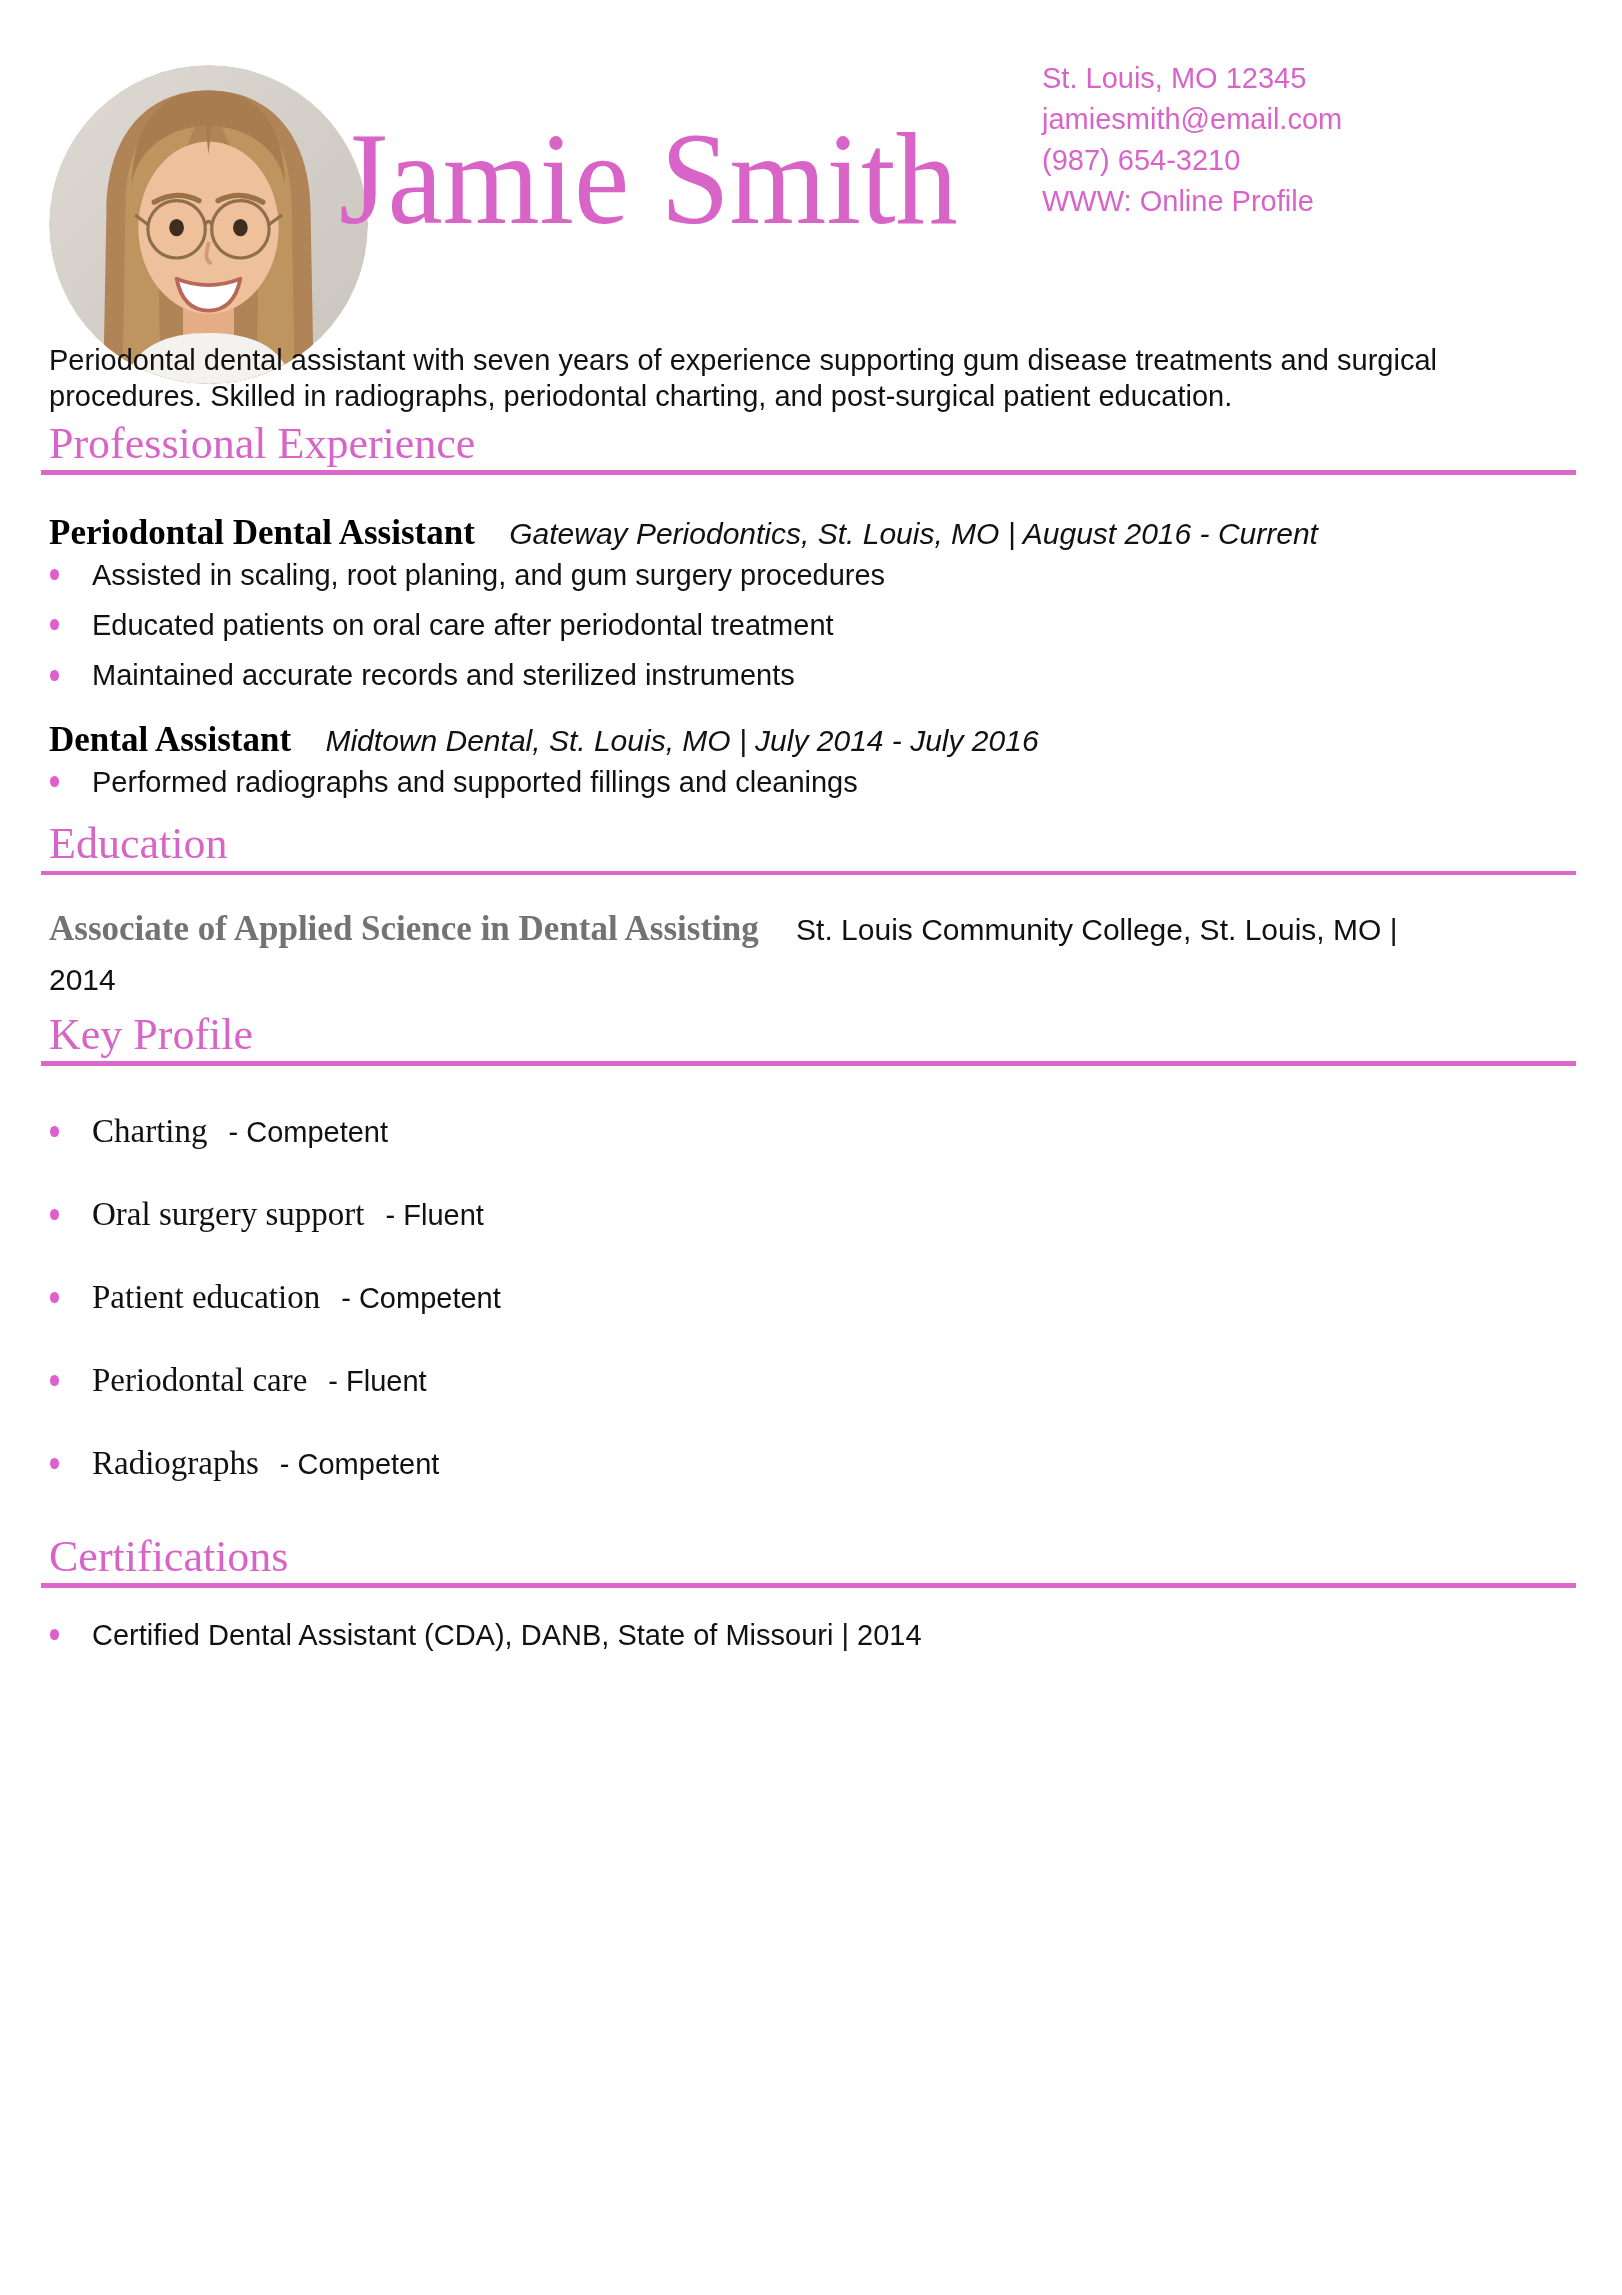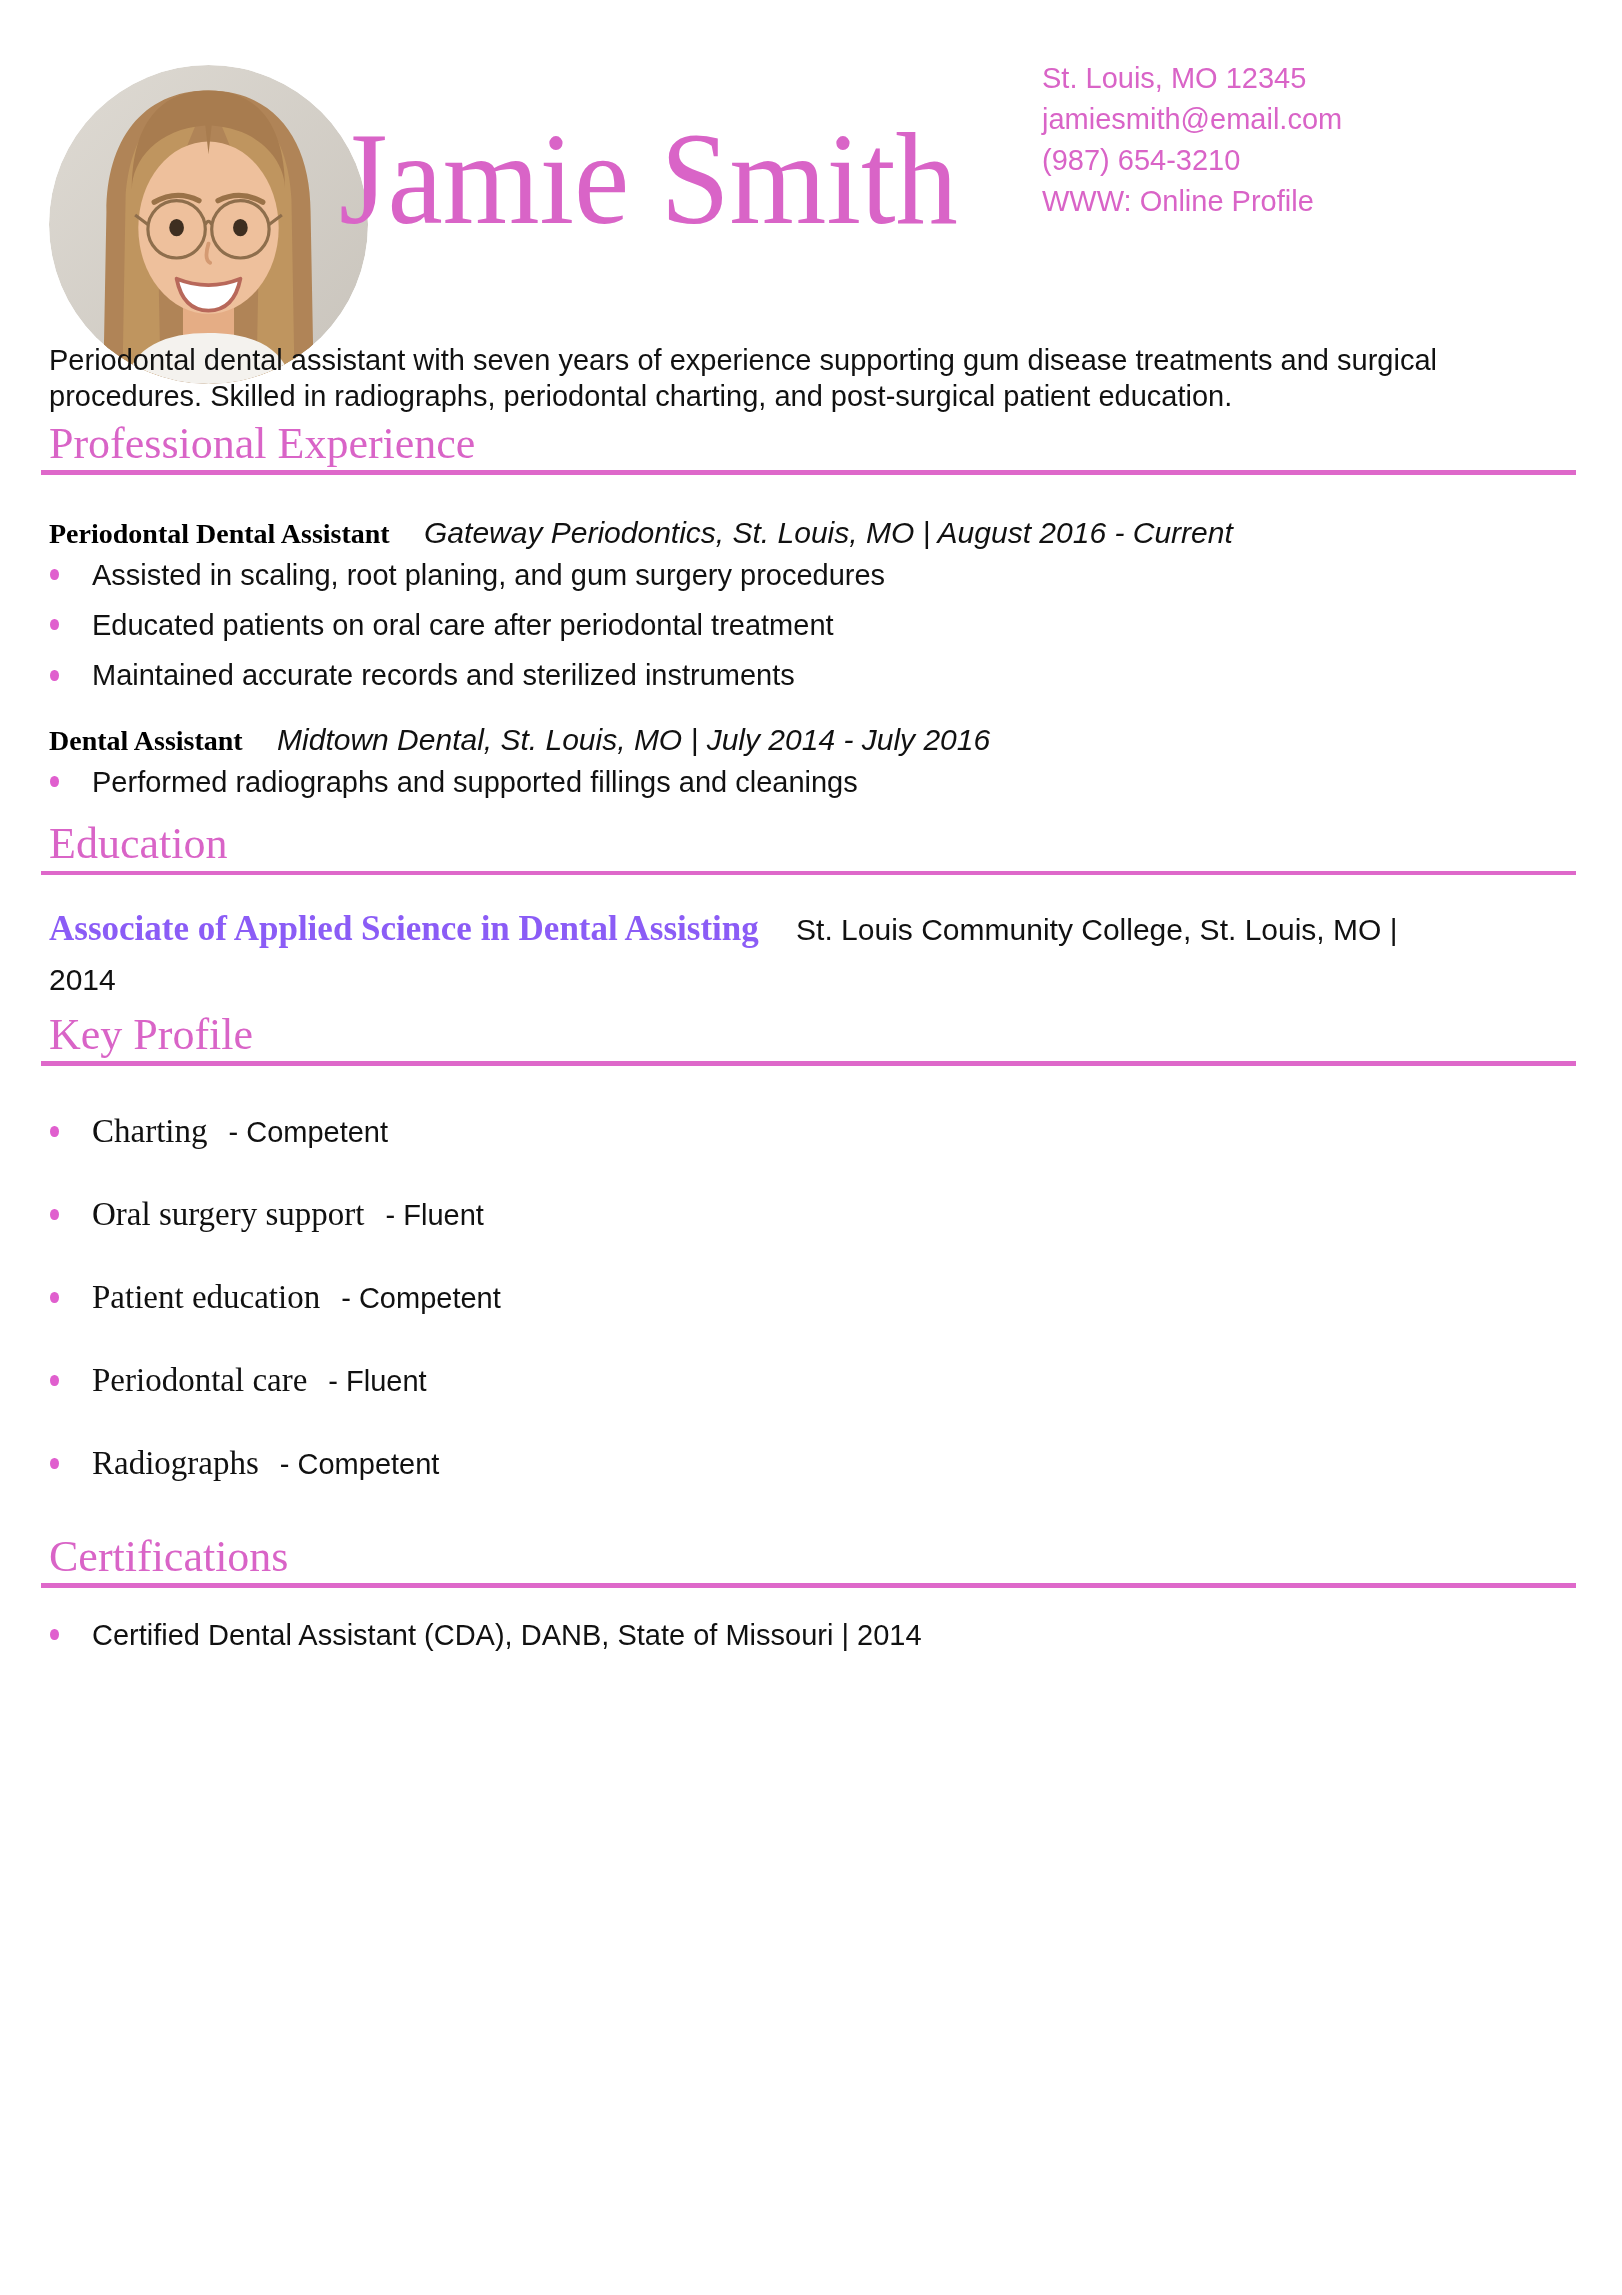--- a/index.html
+++ b/index.html
@@ -88,21 +88,21 @@
   .job-2 { margin-top: 23.6px; }
 
   .job-head {
     font-size: 30px;
     line-height: 46px;
     white-space: nowrap;
   }
   .job-role {
     font-family: "Liberation Serif", serif;
     font-weight: 700;
-    font-size: 28px;
+    font-size: 35px;
     color: #000000;
   }
   .job-meta {
     font-style: italic;
     font-size: 30px;
     color: #111111;
     margin-left: 26px;
   }
 
   ul.bullets {
@@ -128,21 +128,21 @@
   
   .edu-entry {
     margin: 29px 0 0 0;
     font-size: 30px;
     line-height: 50px;
   }
   .edu-degree {
     font-family: "Liberation Serif", serif;
     font-weight: 700;
     font-size: 35px;
-    color: #8b5cf6;
+    color: #737373;
     text-align: right;
   }
   .edu-school { margin-left: 29px; }
   .edu-year { display: block; }
 
   
   ul.skills {
     list-style: none;
     margin: 46px 0 0 0;
     padding: 0;

